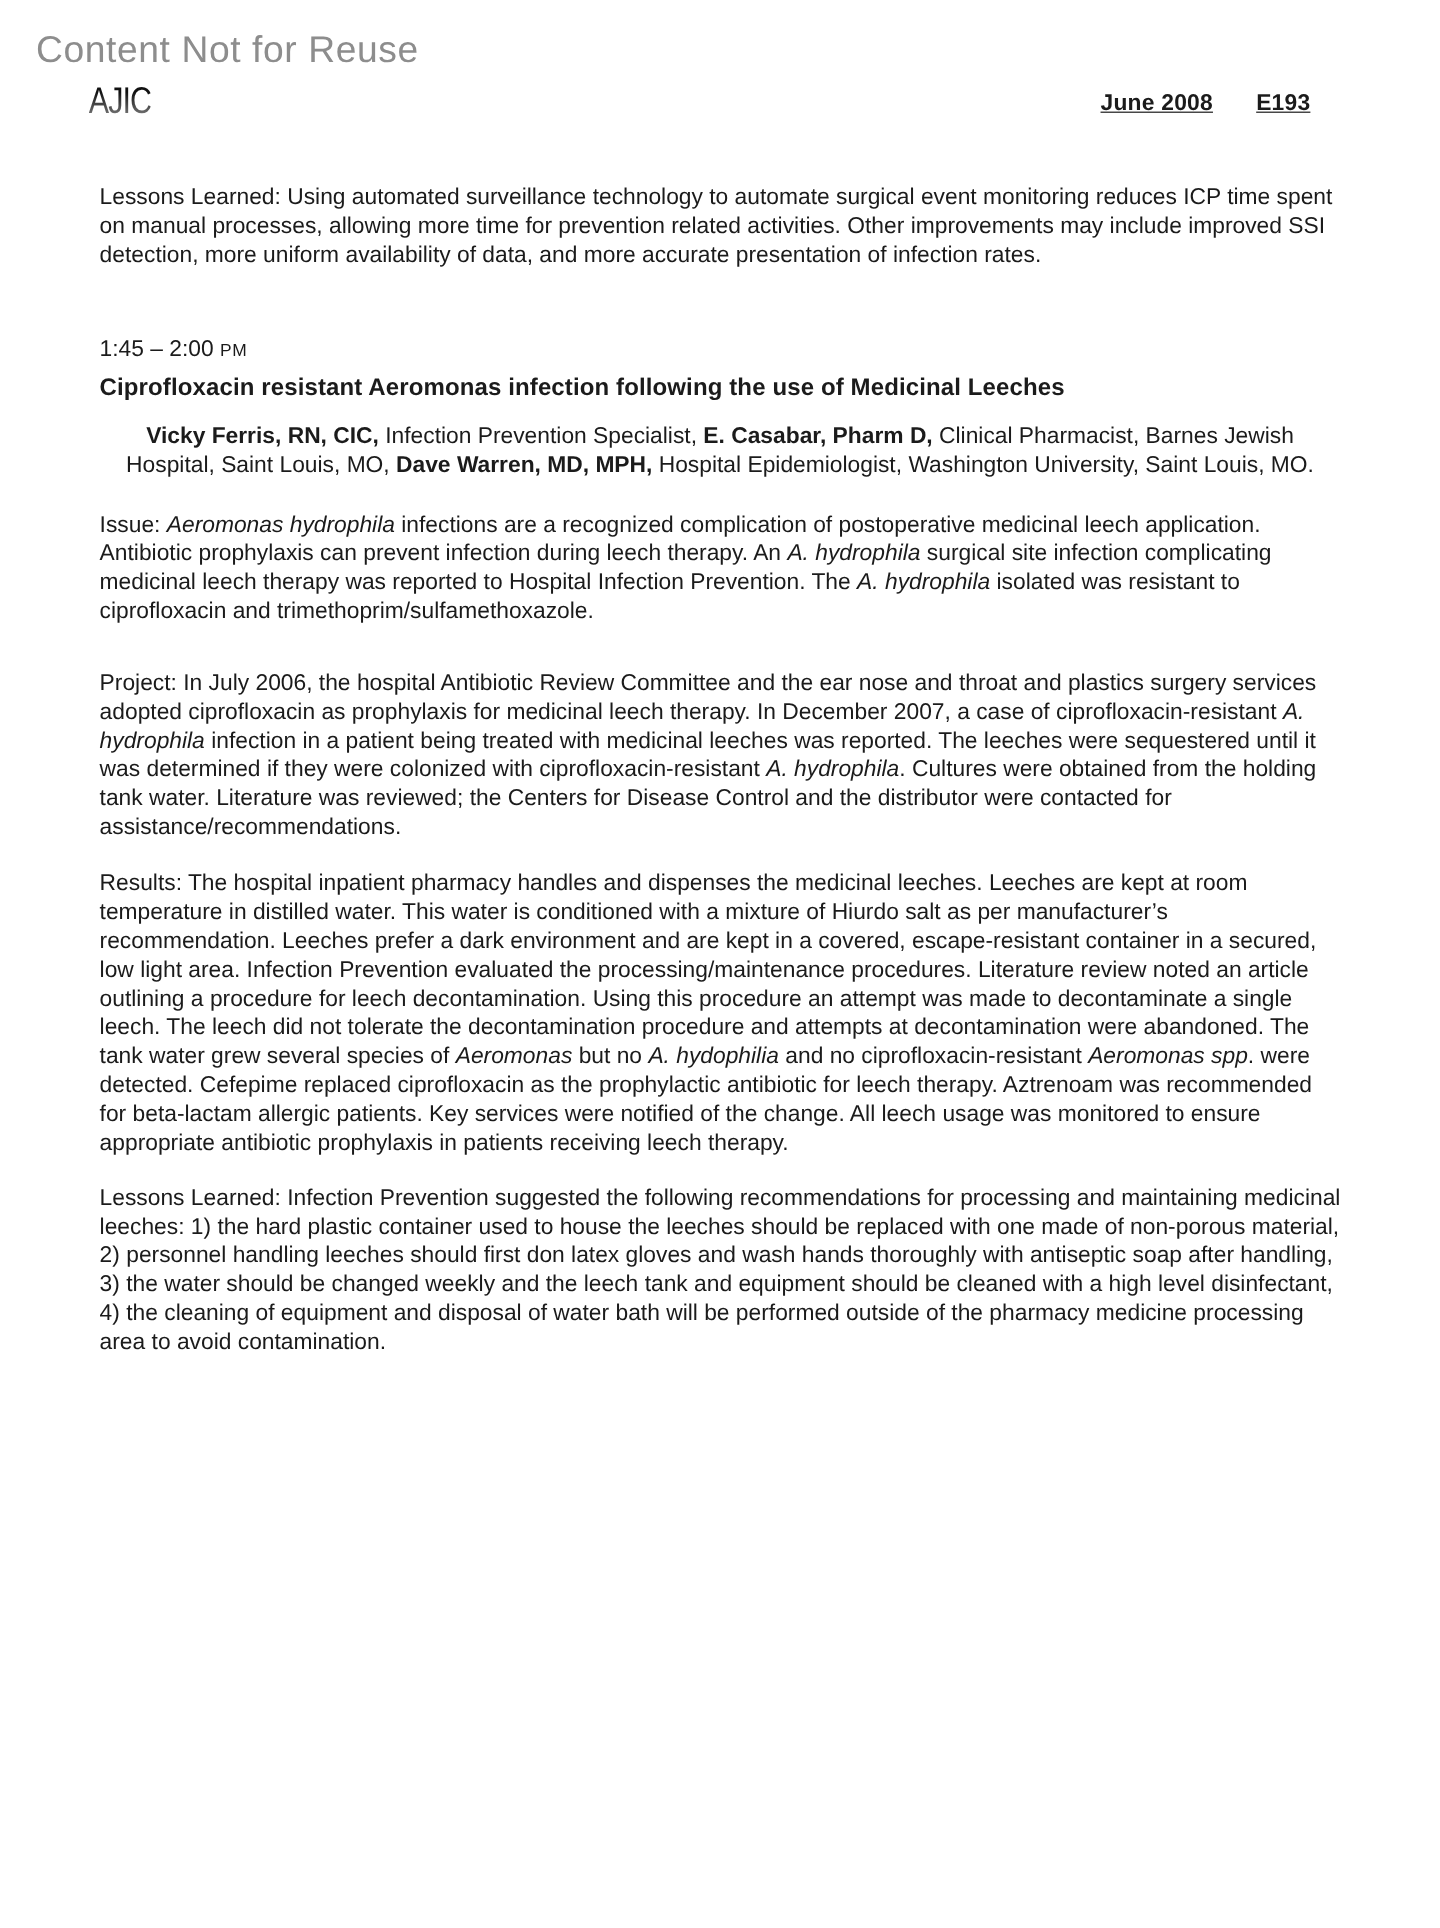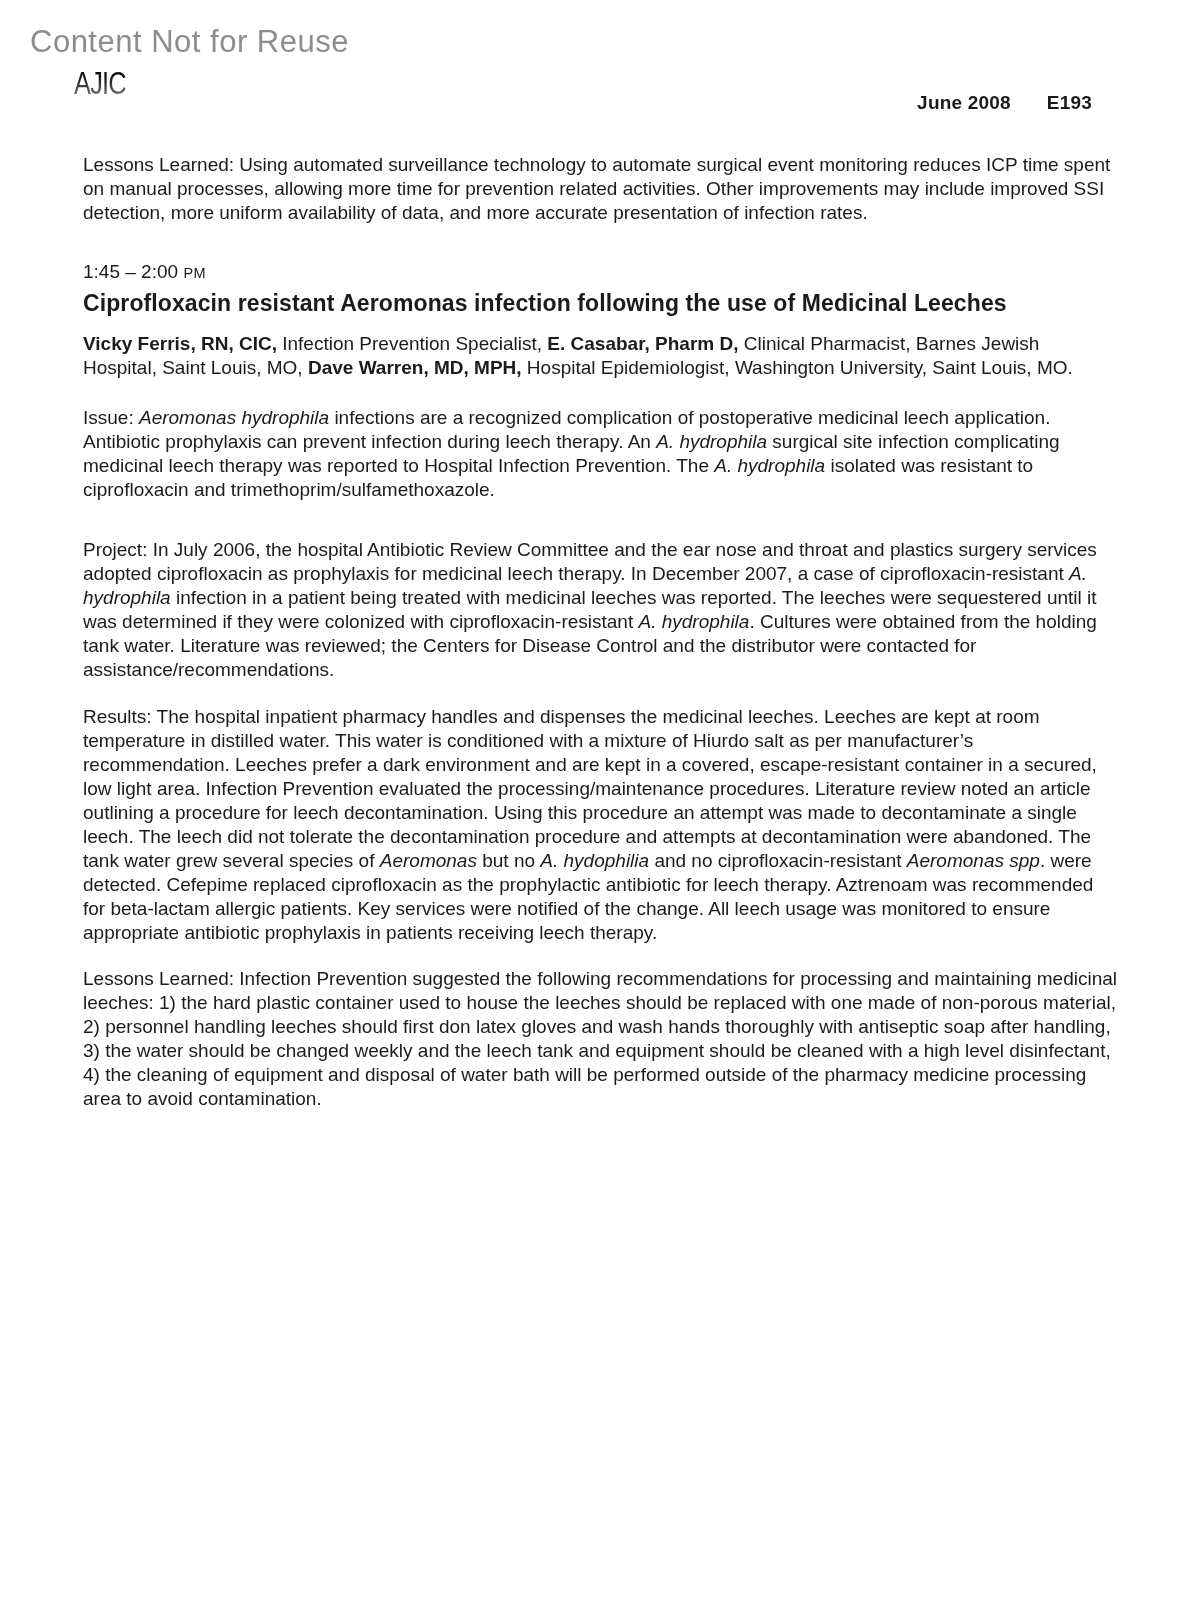--- a/index.html
+++ b/index.html
@@ -22,42 +22,42 @@
     font-size:31px; font-weight:500;
     letter-spacing:-1px;
     transform:scaleX(0.82); transform-origin:left top;
     background:linear-gradient(#111 30%, #8a8a8a 95%);
     -webkit-background-clip:text; background-clip:text;
     -webkit-text-fill-color:transparent;
     color:#3a3a3a;
     white-space:nowrap;
   }
   .folio {
-    position:absolute; top:92px; right:108px;
+    position:absolute; top:76px; right:108px;
     font-size:19px; font-weight:bold;
-    letter-spacing:0.2px; white-space:nowrap;
+    letter-spacing:0.2px; white-space:nowrap;text-decoration:underline;
   }
   .folio .page-num { margin-left:36px; font-weight:bold; }
   .content {
     position:absolute; left:83px; top:153px; width:1034px;
     font-size:19px; line-height:24px;
     letter-spacing:0px;
   }
   .content p { margin:0; padding:0; }
   p.prev-abstract { margin-top:0; }
-  .session-block { margin-top:35px; }
+  .session-block { margin-top:55px; }
   .session-line { white-space:nowrap; }
   .sc { font-size:14.5px; letter-spacing:0.5px; }
   .pub-line { white-space:nowrap; }
   h1.abstract-title {
     margin:2px 0 0 0; padding:0;
-    font-size:23px; line-height:32px; font-weight:bold;
+    font-size:20px; line-height:32px; font-weight:bold;
     max-width:925px; letter-spacing:0.1px;
   }
-  p.authors  { margin-top:13px; }
+  p.authors  { margin-top:13px;text-align:center; }
   p.issue    { margin-top:26px; }
   p.project  { margin-top:36px; }
   p.results  { margin-top:23px; }
   p.lessons  { margin-top:22px; }
 </style>
 </head>
 <body>
 
 <div class="page">
 

